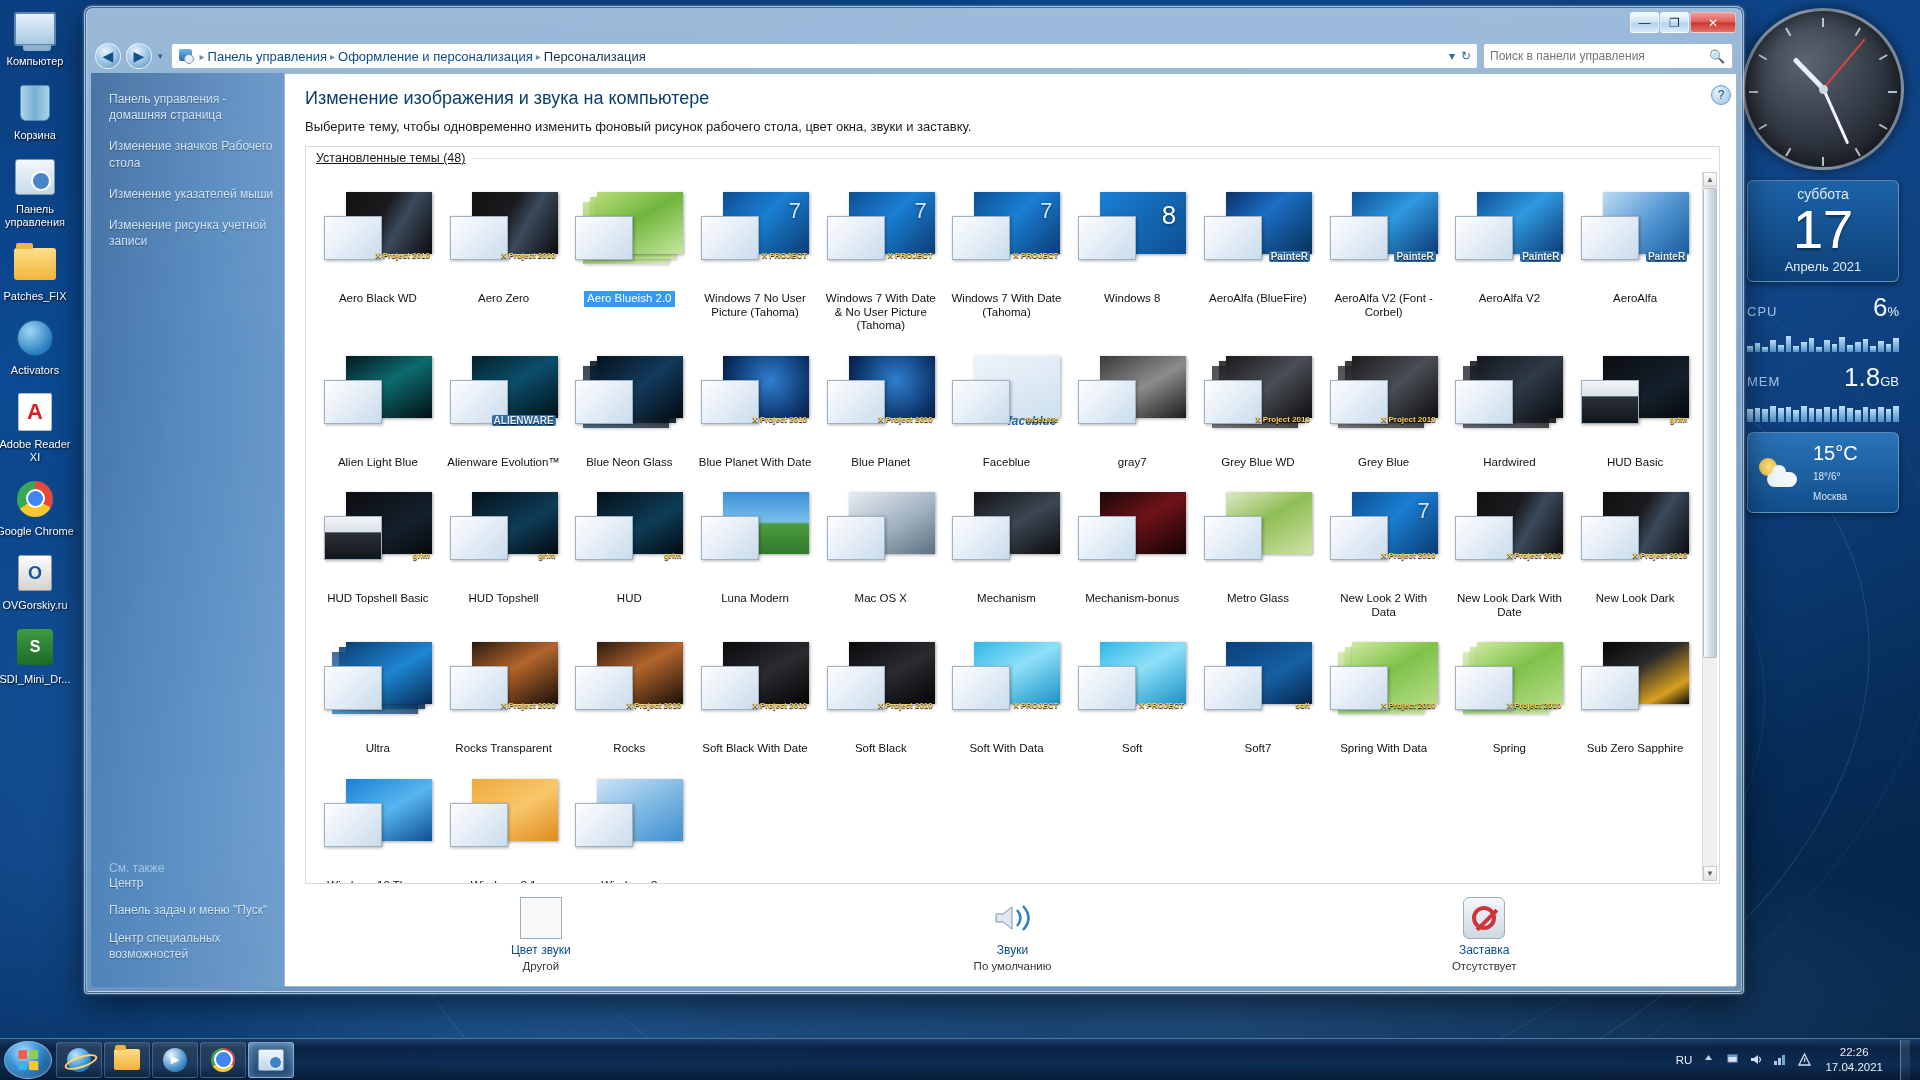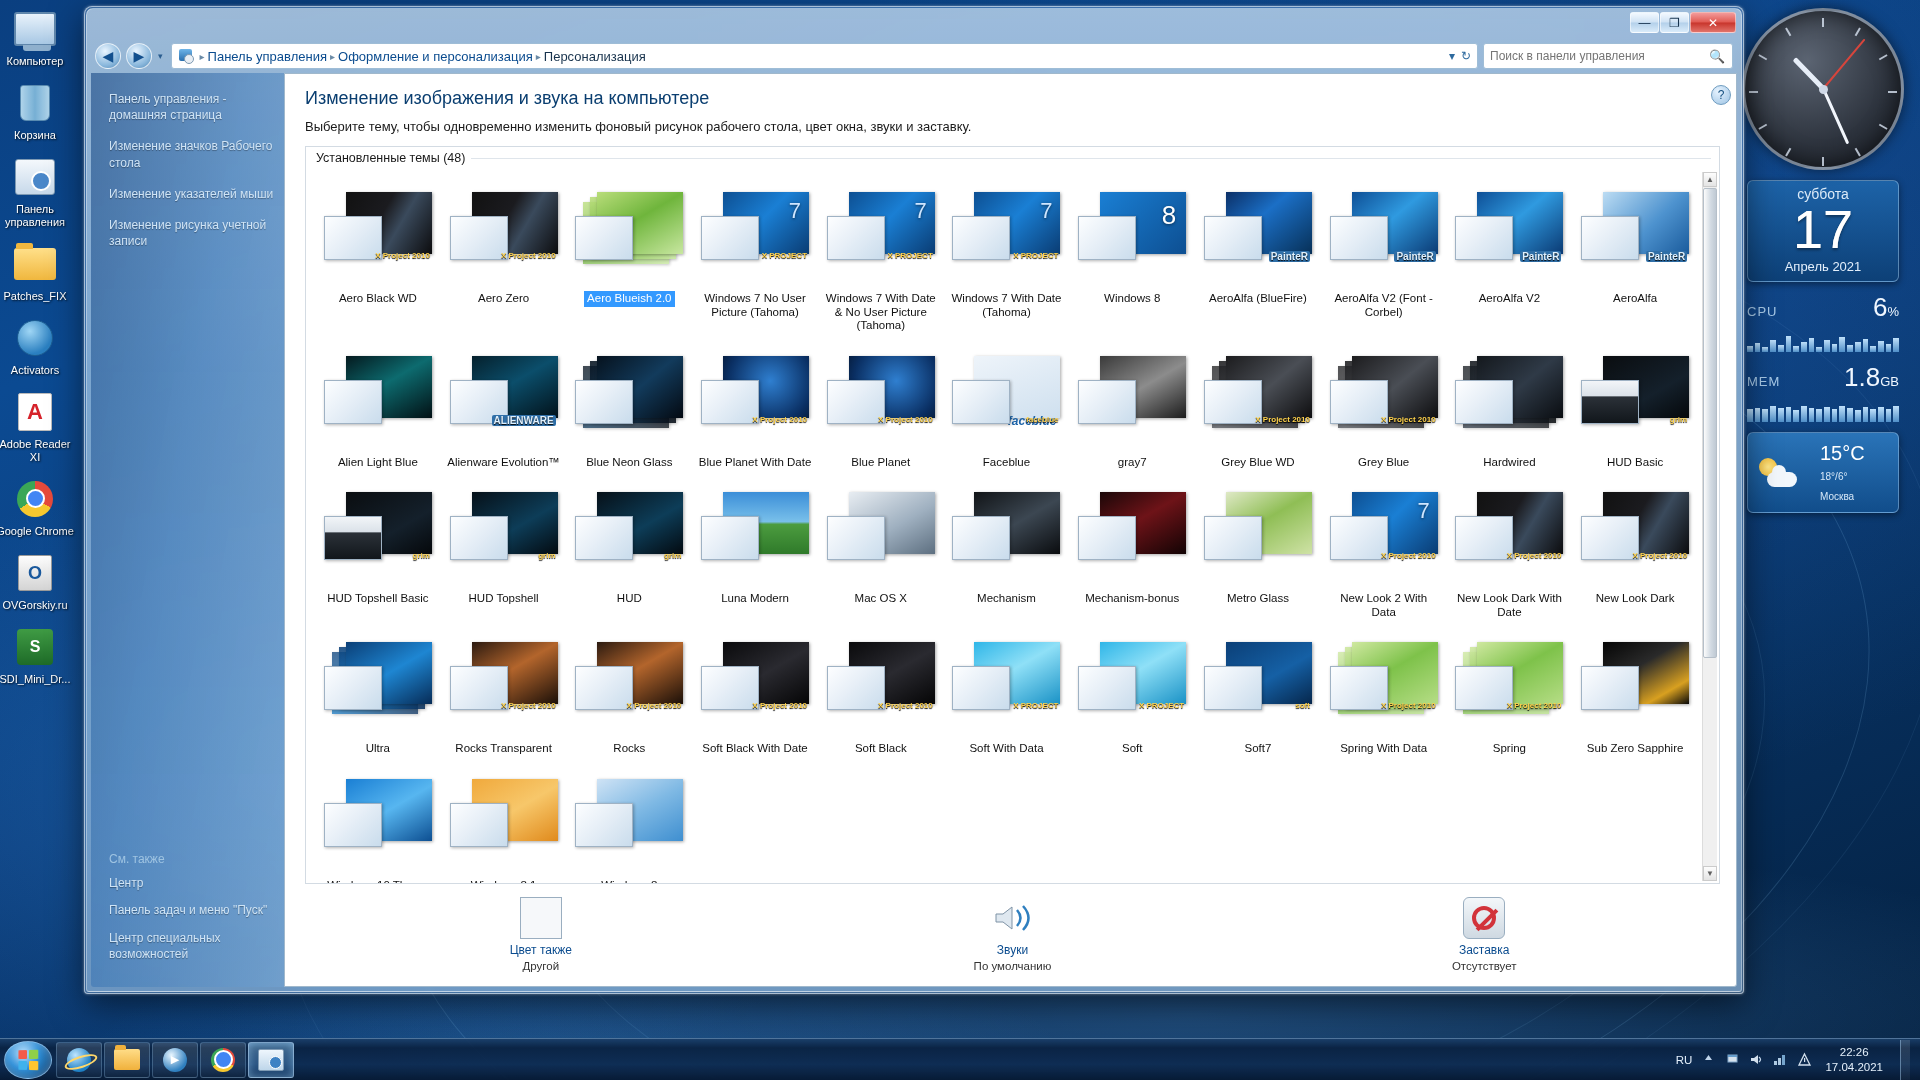--- a/index.html
+++ b/index.html
@@ -126,21 +126,21 @@
   .meter-lbl { font-size: 13px; letter-spacing: 1px; color: #a9cbe9; }
   .meter-val { margin-left: auto; font-size: 26px; font-weight: 300; color: #f0f7ff; }
   .meter-val small { font-size: 13px; }
   .meter-bars { display: flex; gap: 2px; height: 26px; align-items: flex-end; margin: 3px 0 10px; }
   .meter-bars i { flex: 1; background: linear-gradient(#bfe0fa,#4f8fc8); display: block; }
 
   .weather-gadget {
     width: 152px; margin: 6px auto 0; border-radius: 6px; padding: 8px 9px;
     background: linear-gradient(#2a74b8, #114d8b);
     border: 1px solid rgba(180,215,245,0.42); color: #fff;
-    display: flex; gap: 23px; align-items: center;
+    display: flex; gap: 16px; align-items: center;
     box-shadow: 0 2px 7px rgba(0,0,0,.45);
   }
   .weather-ico { width: 40px; height: 34px; position: relative; flex: 0 0 auto; }
   .weather-ico .sun { position: absolute; left: 2px; top: 2px; width: 18px; height: 18px;
     border-radius: 50%; background: radial-gradient(circle,#ffe88a,#f2b830); }
   .weather-ico .cloud { position: absolute; right: 0; bottom: 3px; width: 30px; height: 15px;
     background: #f2f7fc; border-radius: 9px; }
   .weather-ico .cloud::before { content:""; position:absolute; left:5px; top:-7px; width:14px;
     height:14px; border-radius:50%; background:#f2f7fc; }
   .weather-txt { line-height: 1.22; }
@@ -220,36 +220,36 @@
     width: 193px; flex: 0 0 auto; position: relative;
     padding: 18px 10px 10px 18px;
     background: linear-gradient(100deg, rgba(12,62,124,.55) 0%, rgba(40,105,175,.42) 45%,
                 rgba(120,175,225,.30) 100%);
     border-radius: 0 0 0 3px;
     overflow: hidden;
   }
   .lp-link { font-size: 12px; color: #cfe4f6; line-height: 1.35; margin-bottom: 15px;
     text-shadow: 0 1px 1px rgba(0,0,0,.35); }
   .lp-seealso { position: absolute; left: 18px; bottom: 14px; width: 165px; }
-  .lp-seealso .ttl { font-size: 12px; color: #9fc4e2; margin-bottom: 9px; }
+  .lp-seealso .ttl { font-size: 12px; color: #9fc4e2; margin-bottom: 0; }
   .lp-seealso .lp-link { margin-bottom: 11px; }
 
   .content {
     flex: 1; background: #fff; border: 1px solid #a0b8cc; border-radius: 0 0 3px 0;
     display: flex; flex-direction: column; min-width: 0; overflow: hidden;
   }
   .c-head { padding: 14px 20px 0; flex: 0 0 auto; }
   .c-title { font-size: 18px; color: #0a3e70; font-weight: normal; margin-bottom: 10px; }
   .c-sub { font-size: 13px; color: #1a1a1a; margin-bottom: 12px; }
 
   .themes-area { flex: 1; margin: 0 16px 0 20px; border: 1px solid #d3dbe3; border-top: 0;
     position: relative; display: flex; flex-direction: column; min-height: 0; }
   .group-head { font-size: 12.5px; color: #1a1a1a; padding: 4px 0 5px 10px;
     border-top: 1px solid #d3dbe3; display: flex; align-items: center; gap: 6px;
-    background: #fff; position: relative; }
+    background: #fff; position: relative; text-decoration: underline; }
   .group-head::after { content:""; flex:1; height:1px; background:#dfe5eb; margin-right: 8px; }
   .grid-wrap { flex: 1; overflow: hidden; position: relative; }
   .grid {
     display: grid; grid-template-columns: repeat(11, 1fr);
     gap: 4px 2px; padding: 6px 22px 8px 10px;
   }
   .cell { text-align: center; cursor: default; padding: 3px 2px 2px; }
   .thumb-wrap { height: 108px; display: flex; align-items: center; justify-content: center;
     position: relative; }
   .cell .tname { font-size: 11.5px; color: #111; line-height: 1.18; margin-top: 4px;
@@ -1080,21 +1080,21 @@
               <div class="sb-arrow bottom">▼</div>
             </div>
           </div>
         </div>
 
         <div class="bottombar">
           <div class="bb-item">
             <span class="bb-ico">
                 <span class="bbc"></span>
               </span>
-            <span class="bb-label">Цвет также</span>
+            <span class="bb-label">Цвет звуки</span>
             <span class="bb-value">Другой</span>
           </div>
           <div class="bb-item">
             <span class="bb-ico">
               <span class="bbs">
                 <svg width="46" height="40" viewBox="0 0 46 40">
                   <path d="M6 16 h7 l9 -7 v22 l-9 -7 h-7 z" fill="#dfe8f0" stroke="#7f93a6"></path>
                   <path d="M27 12 q7 8 0 16" stroke="#2f7fbf" fill="none" stroke-width="2.5"></path>
                   <path d="M33 8 q11 12 0 24" stroke="#2f7fbf" fill="none" stroke-width="2.5"></path>
                 </svg>

